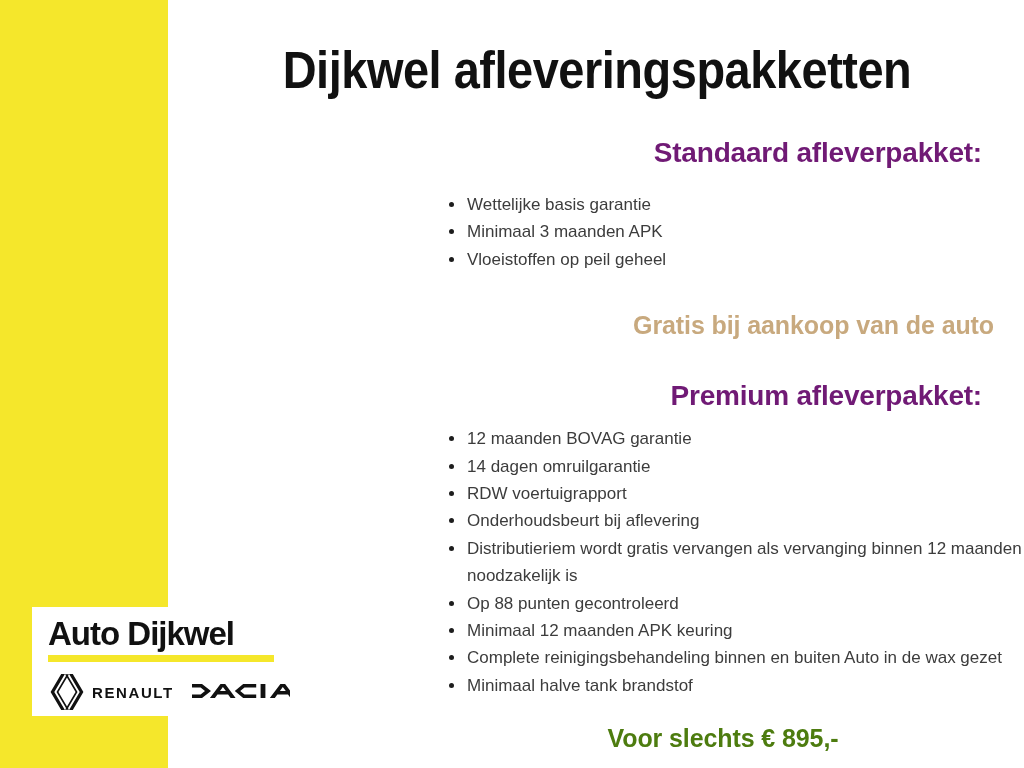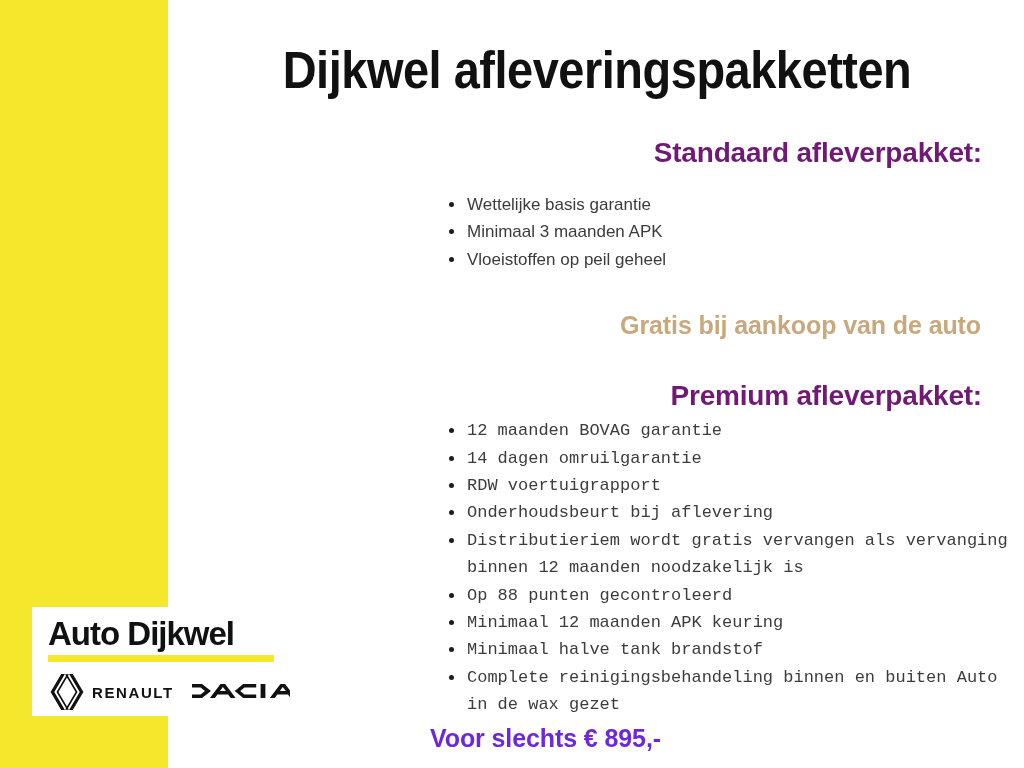--- a/index.html
+++ b/index.html
@@ -91,42 +91,42 @@
     border-radius: 50%;
   }
 
   .accent-line {
     font-family: "Liberation Sans", sans-serif;
     font-weight: bold;
     font-size: 25px;
     line-height: 32px;
     color: #C8A97E;
     text-align: right;
-    padding-right: 43px;
+    padding-right: 30px;
     letter-spacing: -0.1px;
   }
 
   #standard-heading { margin-top: 6px; }
   #standard-list    { margin-top: 21px; }
   #standard-accent  { margin-top: 36px; }
   #premium-heading  { margin-top: 38px; }
-  #premium-list     { margin-top: 4px; font-family: Liberation Mono, monospace; }
+  #premium-list     { margin-top: 12px; }
 
   #price-accent {
     position: absolute;
     left: 430px;
     top: 722px;
     width: 594px;
-    text-align: left;
+    text-align: center;
     padding-right: 8px;
     font-family: "Liberation Sans", sans-serif;
     font-weight: bold;
     font-size: 25px;
     line-height: 32px;
-    color: #6d28d9;
+    color: #4d7c0f;
     letter-spacing: -0.1px;
     box-sizing: border-box;
   }
 
   
   #logo-block {
     position: absolute;
     left: 32px;
     top: 607px;
     width: 258px;
@@ -239,25 +239,25 @@
       <li class="feature-item">
         <span class="bullet"></span>
         <span>Op 88 punten gecontroleerd</span>
       </li>
       <li class="feature-item">
         <span class="bullet"></span>
         <span>Minimaal 12 maanden APK keuring</span>
       </li>
       <li class="feature-item">
         <span class="bullet"></span>
+        <span>Complete reinigingsbehandeling binnen en buiten Auto in de wax gezet</span>
+      </li>
+      <li class="feature-item">
+        <span class="bullet"></span>
         <span>Minimaal halve tank brandstof</span>
-      </li>
-      <li class="feature-item">
-        <span class="bullet"></span>
-        <span>Complete reinigingsbehandeling binnen en buiten Auto in de wax gezet</span>
       </li>
     </ul>
 
   </div>
 
   <div id="price-accent">Voor slechts € 895,-</div>
 
   <div id="logo-block">
 
     <div id="logo-wordmark">Auto Dijkwel</div>

